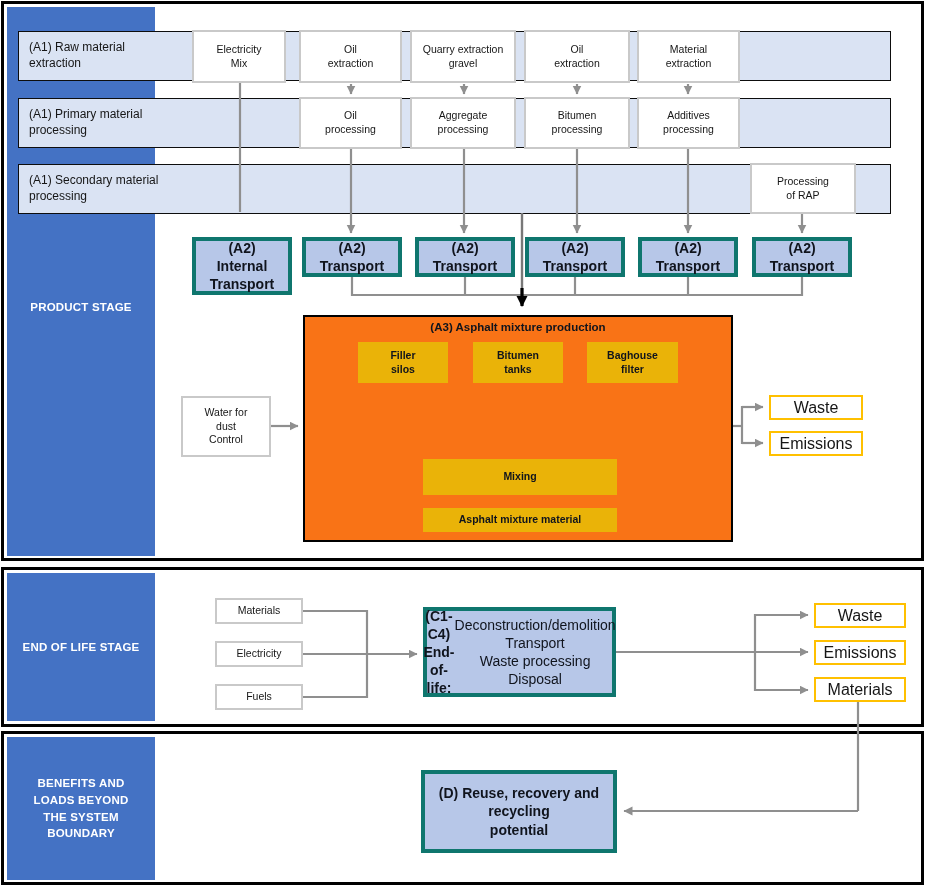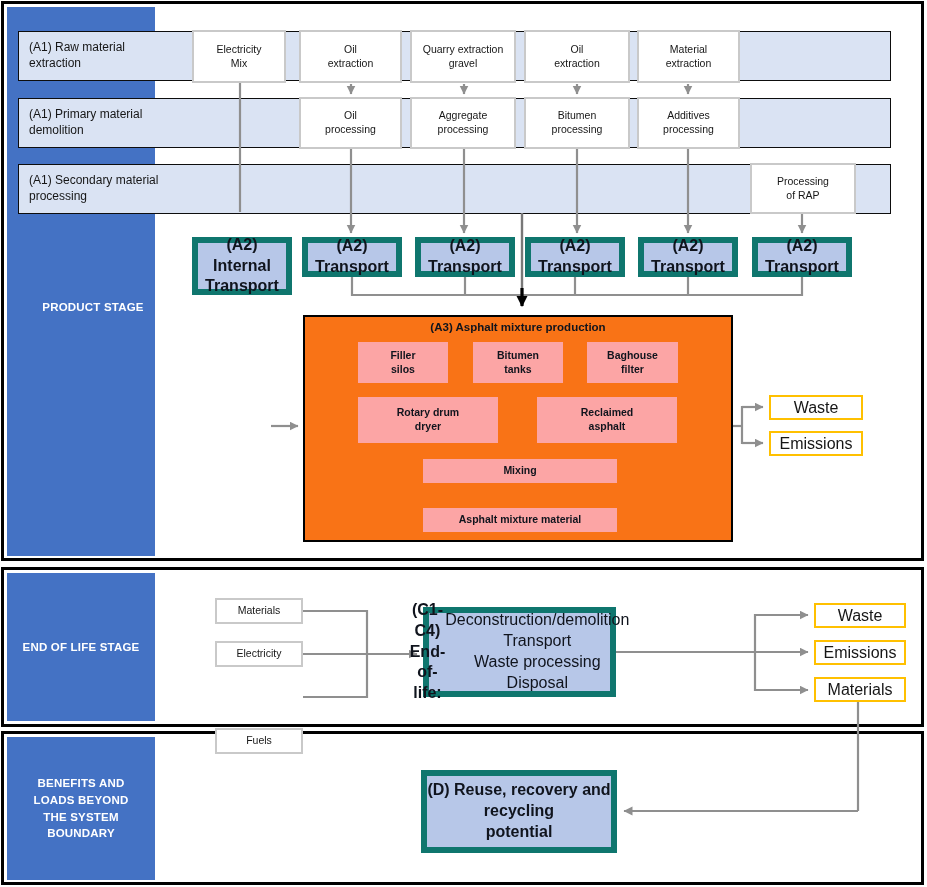--- a/index.html
+++ b/index.html
@@ -7,59 +7,59 @@
          font-family:"Liberation Sans",sans-serif;color:#1a1a1a;overflow:hidden;}
   .abs{position:absolute;box-sizing:border-box;}
   .sec{border:3px solid #000;background:#fff;z-index:1;}
   .sidebar{background:#4472C4;color:#fff;font-weight:bold;font-size:11.5px;
            text-align:center;z-index:2;display:flex;align-items:center;justify-content:center;
            white-space:pre-line;line-height:1.45;letter-spacing:.2px;}
   .band{background:#DAE3F3;border:1.5px solid #0d0d0d;z-index:3;display:flex;align-items:center;}
   .band .lbl{padding-left:10px;font-size:12px;line-height:1.3;white-space:pre-line;color:#161616;}
   .wbox{background:#fff;border:2px solid #C9C9C9;display:flex;align-items:center;justify-content:center;
         text-align:center;font-size:10.5px;line-height:1.3;white-space:pre-line;z-index:10;color:#161616;}
-  .bbox{background:#B7C7E8;border:6px solid #0f766e;display:flex;align-items:center;justify-content:center;
-        text-align:center;font-size:16px;font-weight:bold;line-height:1.3;white-space:pre-line;z-index:10;color:#10141d;}
+  .bbox{background:#B7C7E8;border:4px solid #0f766e;display:flex;align-items:center;justify-content:center;
+        text-align:center;font-size:14px;font-weight:bold;line-height:1.3;white-space:pre-line;z-index:10;color:#10141d;}
   .a3{background:#f97316;border:2.5px solid #000;z-index:9;}
   .a3title{position:absolute;top:4px;left:0;width:100%;text-align:center;font-weight:bold;font-size:11.5px;color:#10141d;}
-  .inner{background:#fca5a5;border:none;display:flex;align-items:center;justify-content:center;
+  .inner{background:#eab308;border:none;display:flex;align-items:center;justify-content:center;
          text-align:center;font-size:10.5px;font-weight:bold;line-height:1.3;white-space:pre-line;z-index:11;color:#10141d;}
   .ybox{background:#fff;border:2px solid #FFC000;display:flex;align-items:center;justify-content:center;
         text-align:center;font-size:16px;white-space:pre-line;z-index:10;color:#161616;}
   #wires{position:absolute;left:0;top:0;z-index:5;}
 </style>
 </head>
 <body>
 
 <div id="stage">
 
   <div class="abs sec" style="left:1px;top:1px;width:923px;height:560px;"></div>
   <div class="abs sec" style="left:1px;top:567px;width:923px;height:160px;"></div>
   <div class="abs sec" style="left:1px;top:731px;width:923px;height:154px;"></div>
 
   <div class="abs sidebar" style="left:7px;top:7px;width:148px;height:549px;align-items:flex-start;">
-    <span class="abs" style="left:0;top:292px;width:100%;margin-left:12px;">PRODUCT STAGE</span>
+    <span class="abs" style="left:0;top:292px;width:100%;">PRODUCT STAGE</span>
   </div>
   <div class="abs sidebar" style="left:7px;top:573px;width:148px;height:148px;">
     <span>END OF LIFE STAGE</span>
   </div>
   <div class="abs sidebar" style="left:7px;top:737px;width:148px;height:143px;">
     <span>BENEFITS AND
 LOADS BEYOND
 THE SYSTEM
 BOUNDARY</span>
   </div>
 
   <div class="abs band" style="left:18px;top:31px;width:873px;height:50px;">
     <span class="lbl">(A1) Raw material
 extraction</span>
   </div>
   <div class="abs band" style="left:18px;top:98px;width:873px;height:50px;">
     <span class="lbl">(A1) Primary material
-demolition</span>
+processing</span>
   </div>
   <div class="abs band" style="left:18px;top:164px;width:873px;height:50px;">
     <span class="lbl">(A1) Secondary material
 processing</span>
   </div>
 
   <svg id="wires" width="927" height="887">
     <defs>
       <marker id="ag" markerUnits="userSpaceOnUse" markerWidth="11" markerHeight="11" refX="8.5" refY="4.5" orient="auto">
         <path d="M0,0 L9,4.5 L0,9 Z" fill="#8F8F8F"></path>
@@ -145,34 +145,33 @@
 
   <div class="abs a3" style="left:303px;top:315px;width:430px;height:227px;">
     <div class="a3title">(A3) Asphalt mixture production</div>
   </div>
   <div class="abs inner" style="left:358px;top:342px;width:90px;height:41px;">Filler
 silos</div>
   <div class="abs inner" style="left:473px;top:342px;width:90px;height:41px;">Bitumen
 tanks</div>
   <div class="abs inner" style="left:587px;top:342px;width:91px;height:41px;">Baghouse
 filter</div>
-  <div class="abs inner" style="left:358px;top:397px;width:140px;height:46px;">Rotary drum
-dryer</div>
-  <div class="abs inner" style="left:537px;top:397px;width:140px;height:46px;">Reclaimed
-asphalt</div>
-  <div class="abs inner" style="left:423px;top:459px;width:194px;height:24px;">Mixing</div>
+  <div class="abs inner" style="left:423px;top:459px;width:194px;height:36px;">Mixing</div>
   <div class="abs inner" style="left:423px;top:508px;width:194px;height:24px;">Asphalt mixture material</div>
 
+  <div class="abs wbox" style="left:181px;top:396px;width:90px;height:61px;">Water for
+dust
+Control</div>
 
   <div class="abs ybox" style="left:769px;top:395px;width:94px;height:25px;">Waste</div>
   <div class="abs ybox" style="left:769px;top:431px;width:94px;height:25px;">Emissions</div>
 
   <div class="abs wbox" style="left:215px;top:598px;width:88px;height:26px;">Materials</div>
   <div class="abs wbox" style="left:215px;top:641px;width:88px;height:26px;">Electricity</div>
-  <div class="abs wbox" style="left:215px;top:684px;width:88px;height:26px;margin-top:44px;">Fuels</div>
+  <div class="abs wbox" style="left:215px;top:684px;width:88px;height:26px;">Fuels</div>
 
   <div class="abs bbox" style="left:423px;top:607px;width:193px;height:90px;flex-direction:row;font-weight:normal;">
     <span style="font-weight:bold;">(C1-C4) End-of-life:</span>
     <span>Deconstruction/demolition
 Transport
 Waste processing
 Disposal</span>
   </div>
 
   <div class="abs ybox" style="left:814px;top:603px;width:92px;height:25px;">Waste</div>

